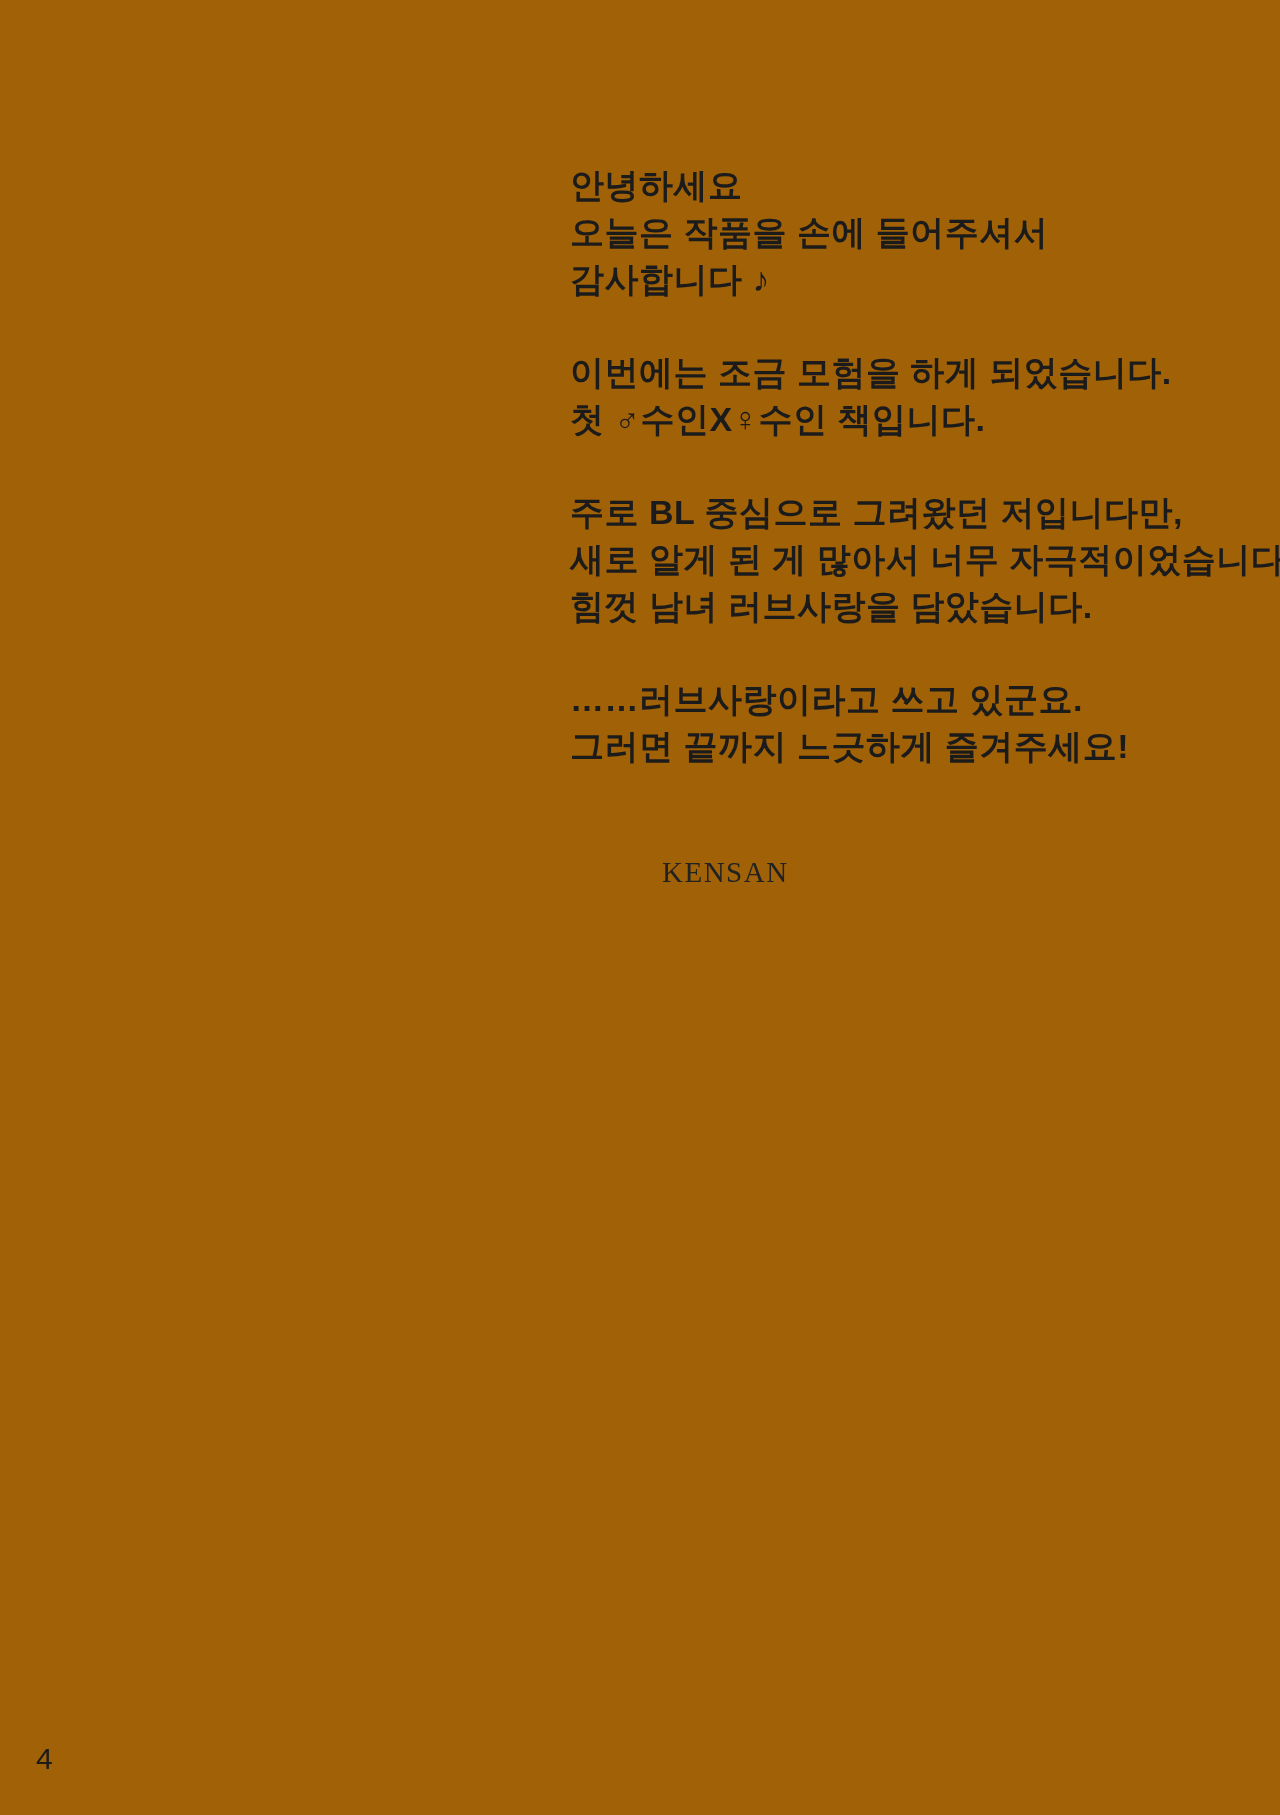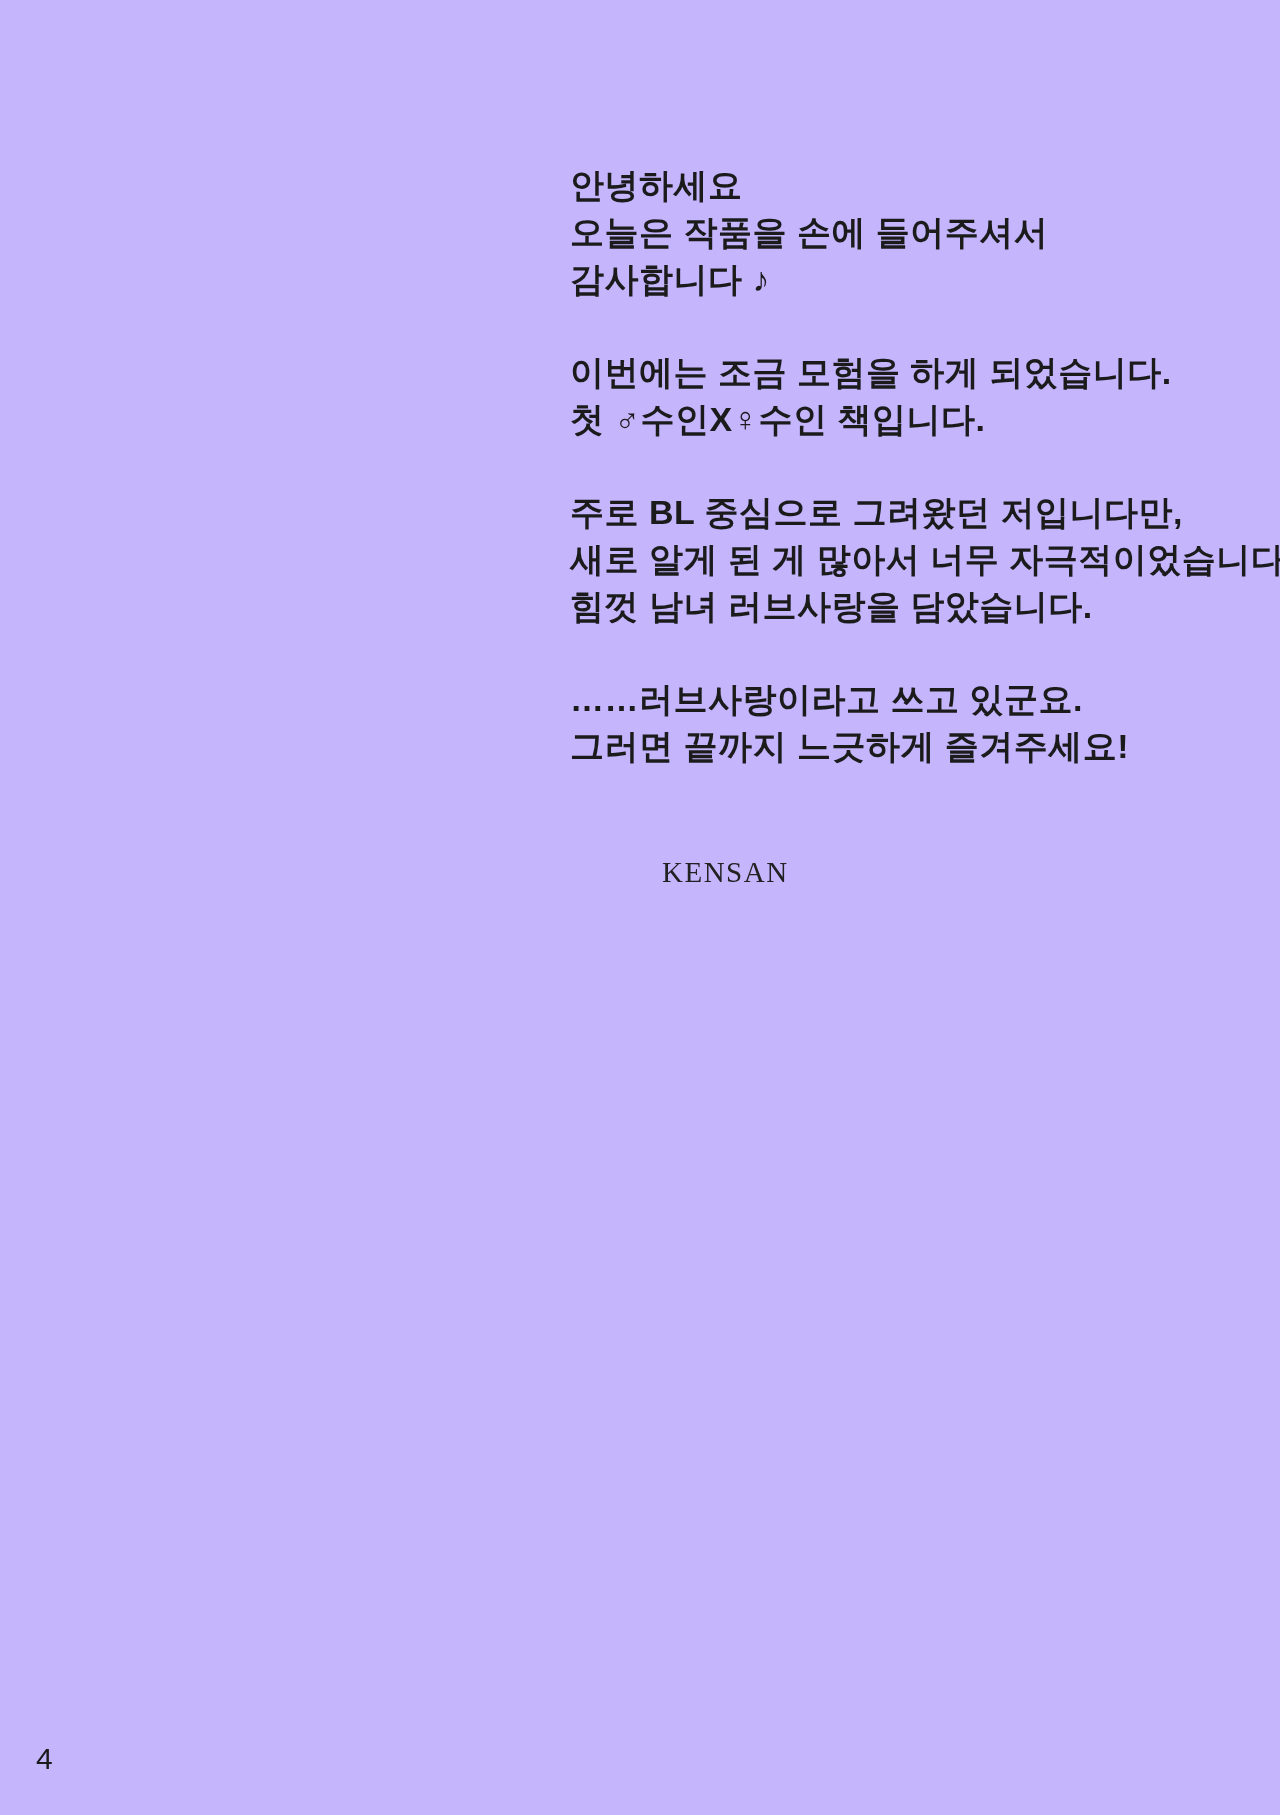--- a/index.html
+++ b/index.html
@@ -10,21 +10,21 @@
     width: 1280px;
     height: 1815px;
     background: #ffffff;
     position: relative;
     overflow: hidden;
     font-family: "Liberation Sans", sans-serif;
   }
   .page {
     position: absolute;
     inset: 0;
-    background: #c4b5fd;
+    background: #a16207;
   }
   .afterword {
     position: absolute;
     left: 570px;
     top: 162px;
     color: #1b1b1b;
   }
   .para {
     margin: 0 0 46px 0;
     padding: 0;

